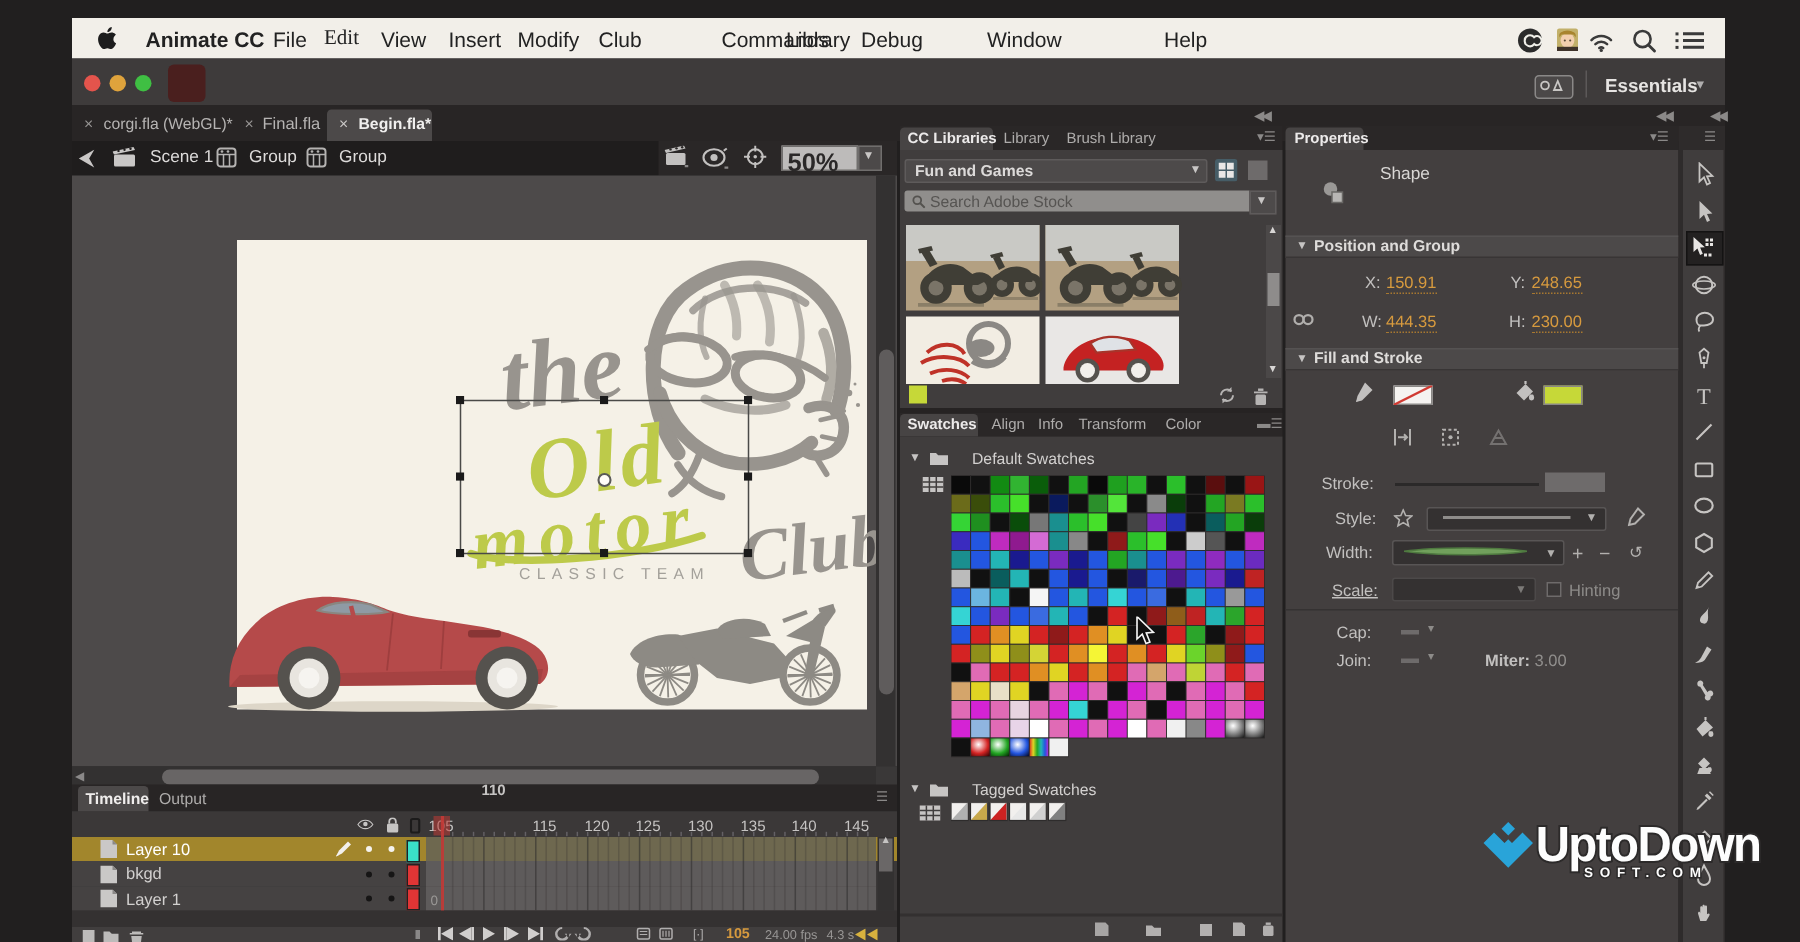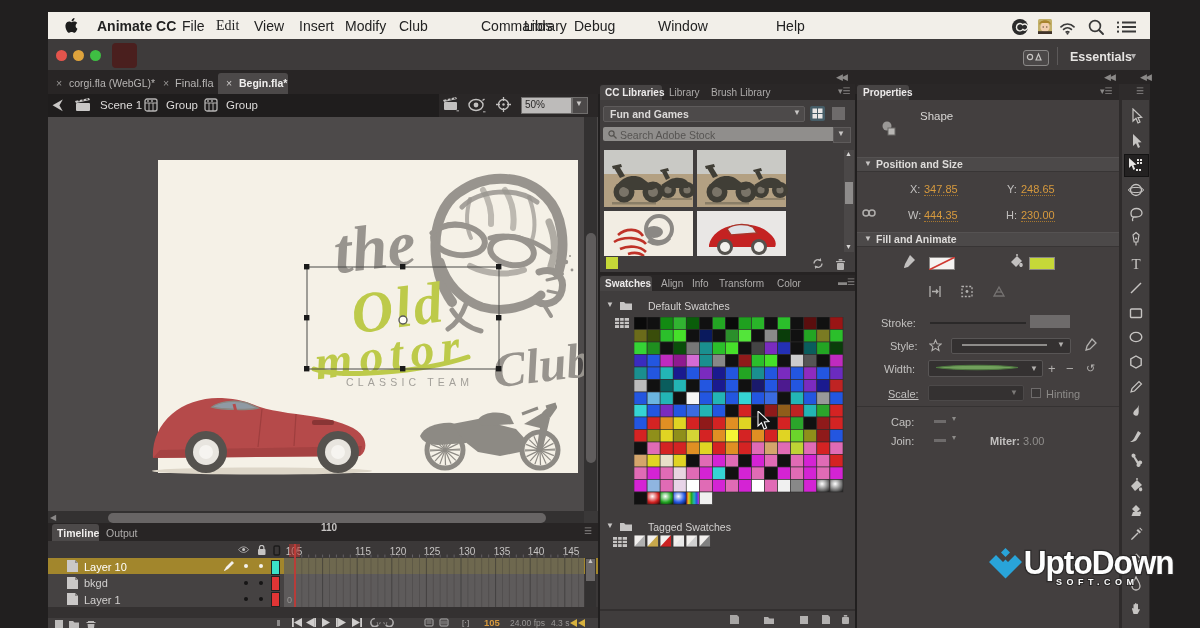--- a/index.html
+++ b/index.html
@@ -117,21 +117,21 @@
     <circle cx="8" cy="8" r="2.4" fill="#c2c0bf"></circle>
     <path d="M14.5 3.5l2-1.5" stroke="#c2c0bf" stroke-width="1.4"></path>
     <rect x="15" y="14" width="2.5" height="1.5" fill="#8a8888"></rect>
   </svg>
 <svg class="ab" style="left:496px;top:97px" width="15" height="15" viewBox="0 0 15 15">
     <circle cx="7.5" cy="7.5" r="5" fill="none" stroke="#c2c0bf" stroke-width="1.3"></circle>
     <path d="M7.5 0v4M7.5 11v4M0 7.5h4M11 7.5h4" stroke="#c2c0bf" stroke-width="1.3"></path>
     <circle cx="7.5" cy="7.5" r="1.2" fill="#c2c0bf"></circle>
   </svg>
 <div class="ab" style="left:521px;top:97px;width:49px;height:15px;background:#bdbbba;border:1px solid #706e6d;"></div>
-<span class="tx" style="left:525px;top:99px;font-size:10px;font-weight:normal;color:#2a2828;">50%</span>
+<span class="tx" style="left:525px;top:99px;font-size:17px;font-weight:bold;color:#2a2828;">50%</span>
 <div class="ab" style="left:572px;top:97px;width:14px;height:15px;background:#4c4949;border:1px solid #706e6d;"></div>
 <span class="tx" style="left:575px;top:99px;font-size:8px;color:#c8c6c5;">▼</span>
 <div class="ab" style="left:48px;top:117px;width:550px;height:394px;background:#4d4a4a;overflow:hidden;"></div>
 <svg class="ab" style="left:48px;top:117px" width="550" height="394" viewBox="48 117 550 394">
 <rect x="158" y="160" width="420" height="313" fill="#f5f1e7"></rect>
 <g stroke="#98948e" fill="none" stroke-linecap="round">
 <path d="M452 302 C430 272 428 214 458 193 C488 171 526 176 546 197 C562 213 567 244 558 274" stroke-width="10"></path>
 <path d="M462 207 C480 189 516 187 537 202" stroke-width="5" opacity=".85"></path>
 <path d="M470 199 C466 213 466 227 471 238" stroke-width="4" opacity=".7"></path>
 <path d="M529 197 C535 213 536 228 532 240" stroke-width="4" opacity=".7"></path>
@@ -843,38 +843,38 @@
 <span class="tx" style="left:863px;top:87px;font-size:10px;font-weight:bold;color:#eceaea;">Properties</span>
 <span class="tx" style="left:1100px;top:86px;font-size:9px;color:#8b8988;">▾☰</span>
 <div class="ab" style="left:857px;top:100px;width:262px;height:528px;background:#433f3f;"></div>
 <svg class="ab" style="left:881px;top:120px" width="16" height="16" viewBox="0 0 16 16">
     <circle cx="6" cy="6" r="4.5" fill="#9a9896"></circle>
     <rect x="7" y="8" width="7" height="7" fill="#b8b6b4" stroke="#6a6866" stroke-width="1"></rect>
   </svg>
 <span class="tx" style="left:920px;top:110px;font-size:11.5px;color:#d8d6d4;">Shape</span>
 <div class="ab" style="left:857px;top:157px;width:262px;height:13px;background:#4c4949;border-top:1px solid #555252;border-bottom:1px solid #383535;"></div>
 <span class="tx" style="left:864px;top:159px;font-size:8px;color:#c6c4c3;">▼</span>
-<span class="tx" style="left:876px;top:158px;font-size:10.5px;font-weight:bold;color:#dedcda;">Position and Size</span>
+<span class="tx" style="left:876px;top:158px;font-size:10.5px;font-weight:bold;color:#dedcda;">Position and Group</span>
 <span class="tx" style="left:910px;top:183px;font-size:11px;color:#c2c0bf;">X:</span>
-<span class="tx" style="left:924px;top:183px;font-size:11px;color:#d79a3e;border-bottom:1px dotted #a87830;">347.85</span>
+<span class="tx" style="left:924px;top:183px;font-size:11px;color:#d79a3e;border-bottom:1px dotted #a87830;">150.91</span>
 <span class="tx" style="left:1007px;top:183px;font-size:11px;color:#c2c0bf;">Y:</span>
 <span class="tx" style="left:1021px;top:183px;font-size:11px;color:#d79a3e;border-bottom:1px dotted #a87830;">248.65</span>
 <svg class="ab" style="left:862px;top:207px" width="14" height="12" viewBox="0 0 14 12">
     <g fill="none" stroke="#b0aeac" stroke-width="1.5">
       <rect x="1" y="3" width="6" height="6" rx="3"></rect>
       <rect x="7" y="3" width="6" height="6" rx="3"></rect>
     </g>
   </svg>
 <span class="tx" style="left:908px;top:209px;font-size:11px;color:#c2c0bf;">W:</span>
 <span class="tx" style="left:924px;top:209px;font-size:11px;color:#d79a3e;border-bottom:1px dotted #a87830;">444.35</span>
 <span class="tx" style="left:1006px;top:209px;font-size:11px;color:#c2c0bf;">H:</span>
 <span class="tx" style="left:1021px;top:209px;font-size:11px;color:#d79a3e;border-bottom:1px dotted #a87830;">230.00</span>
 <div class="ab" style="left:857px;top:232px;width:262px;height:13px;background:#4c4949;border-top:1px solid #555252;border-bottom:1px solid #383535;"></div>
 <span class="tx" style="left:864px;top:234px;font-size:8px;color:#c6c4c3;">▼</span>
-<span class="tx" style="left:876px;top:233px;font-size:10.5px;font-weight:bold;color:#dedcda;">Fill and Animate</span>
+<span class="tx" style="left:876px;top:233px;font-size:10.5px;font-weight:bold;color:#dedcda;">Fill and Stroke</span>
 <svg class="ab" style="left:902px;top:254px" width="14" height="15" viewBox="0 0 14 15">
     <path d="M8 1l5 5-7 7-4 1 1-4z" fill="#c2c0bf"></path>
     <path d="M2 14l2-1-1-1z" fill="#c2c0bf"></path>
   </svg>
 <div class="ab" style="left:929px;top:257px;width:24px;height:11px;background:#f5f3f1;border:1px solid #8a8886;"></div>
 <svg class="ab" style="left:929px;top:257px" width="26" height="13">
     <path d="M0 13 L26 0" stroke="#d03a32" stroke-width="1.6"></path>
   </svg>
 <svg class="ab" style="left:1009px;top:254px" width="15" height="14" viewBox="0 0 15 14">
     <path d="M2 8 L8 2 L13 7 L7 13 Z" fill="#c2c0bf"></path>

